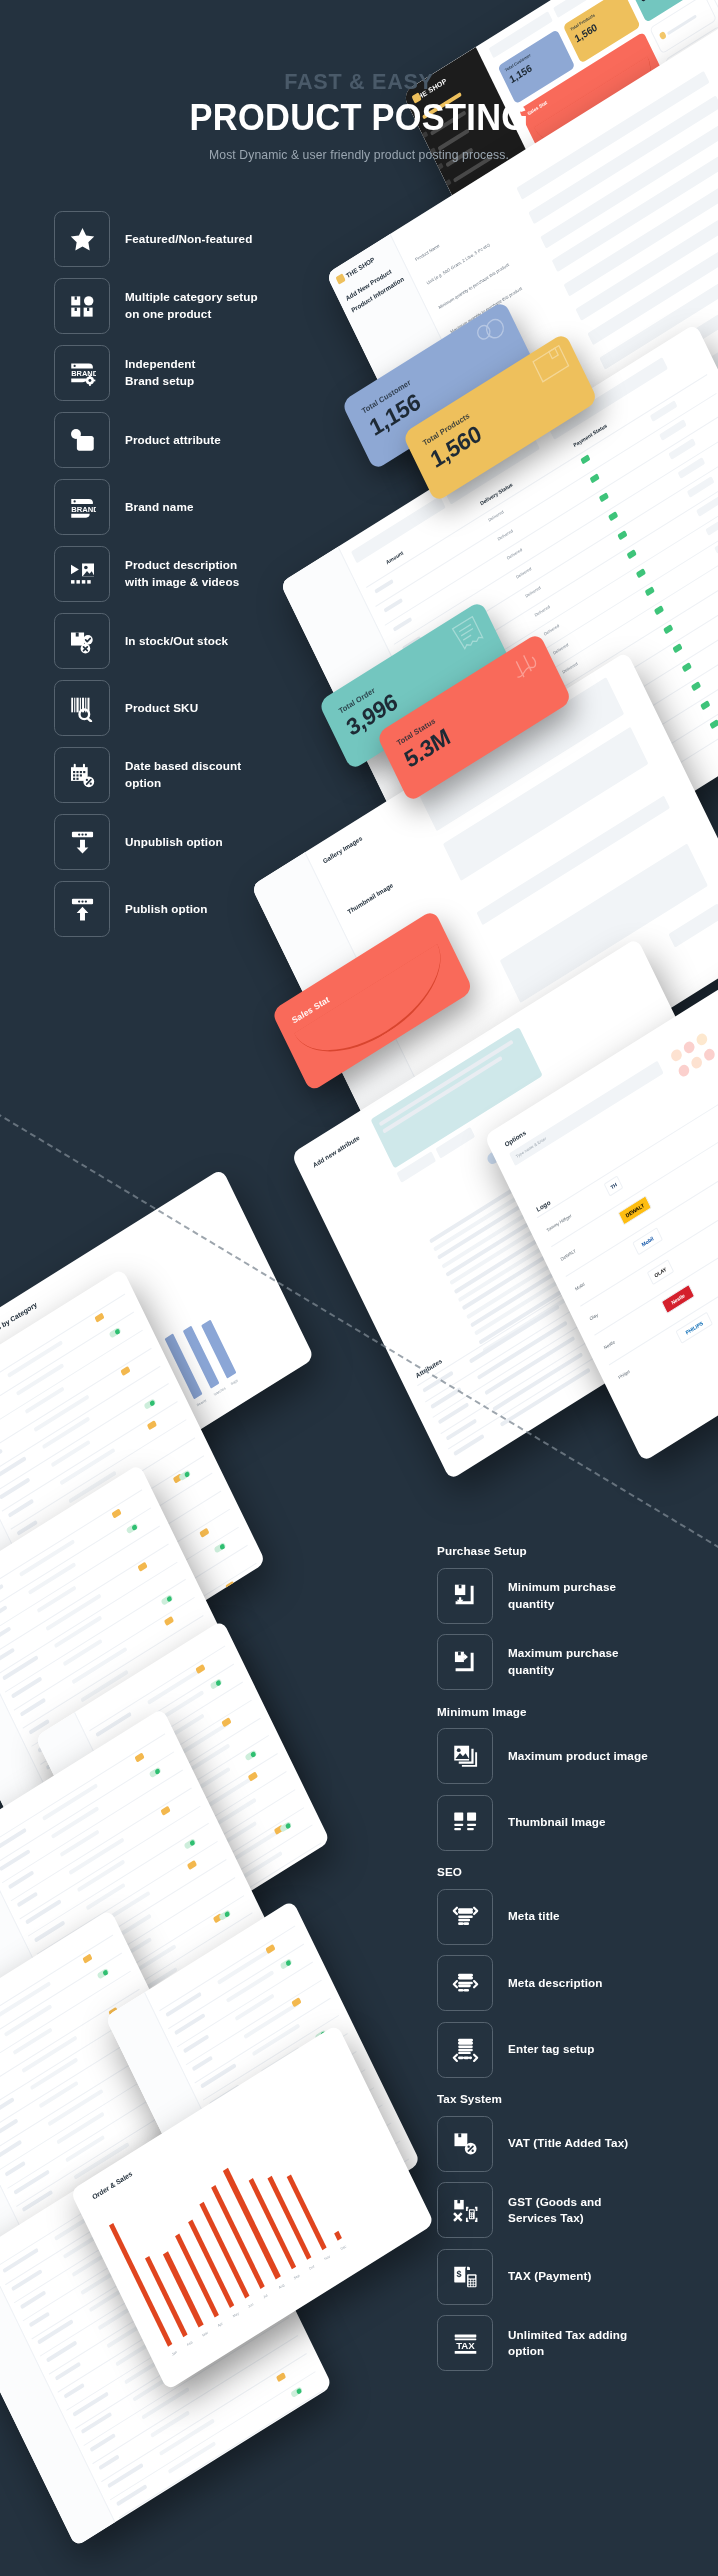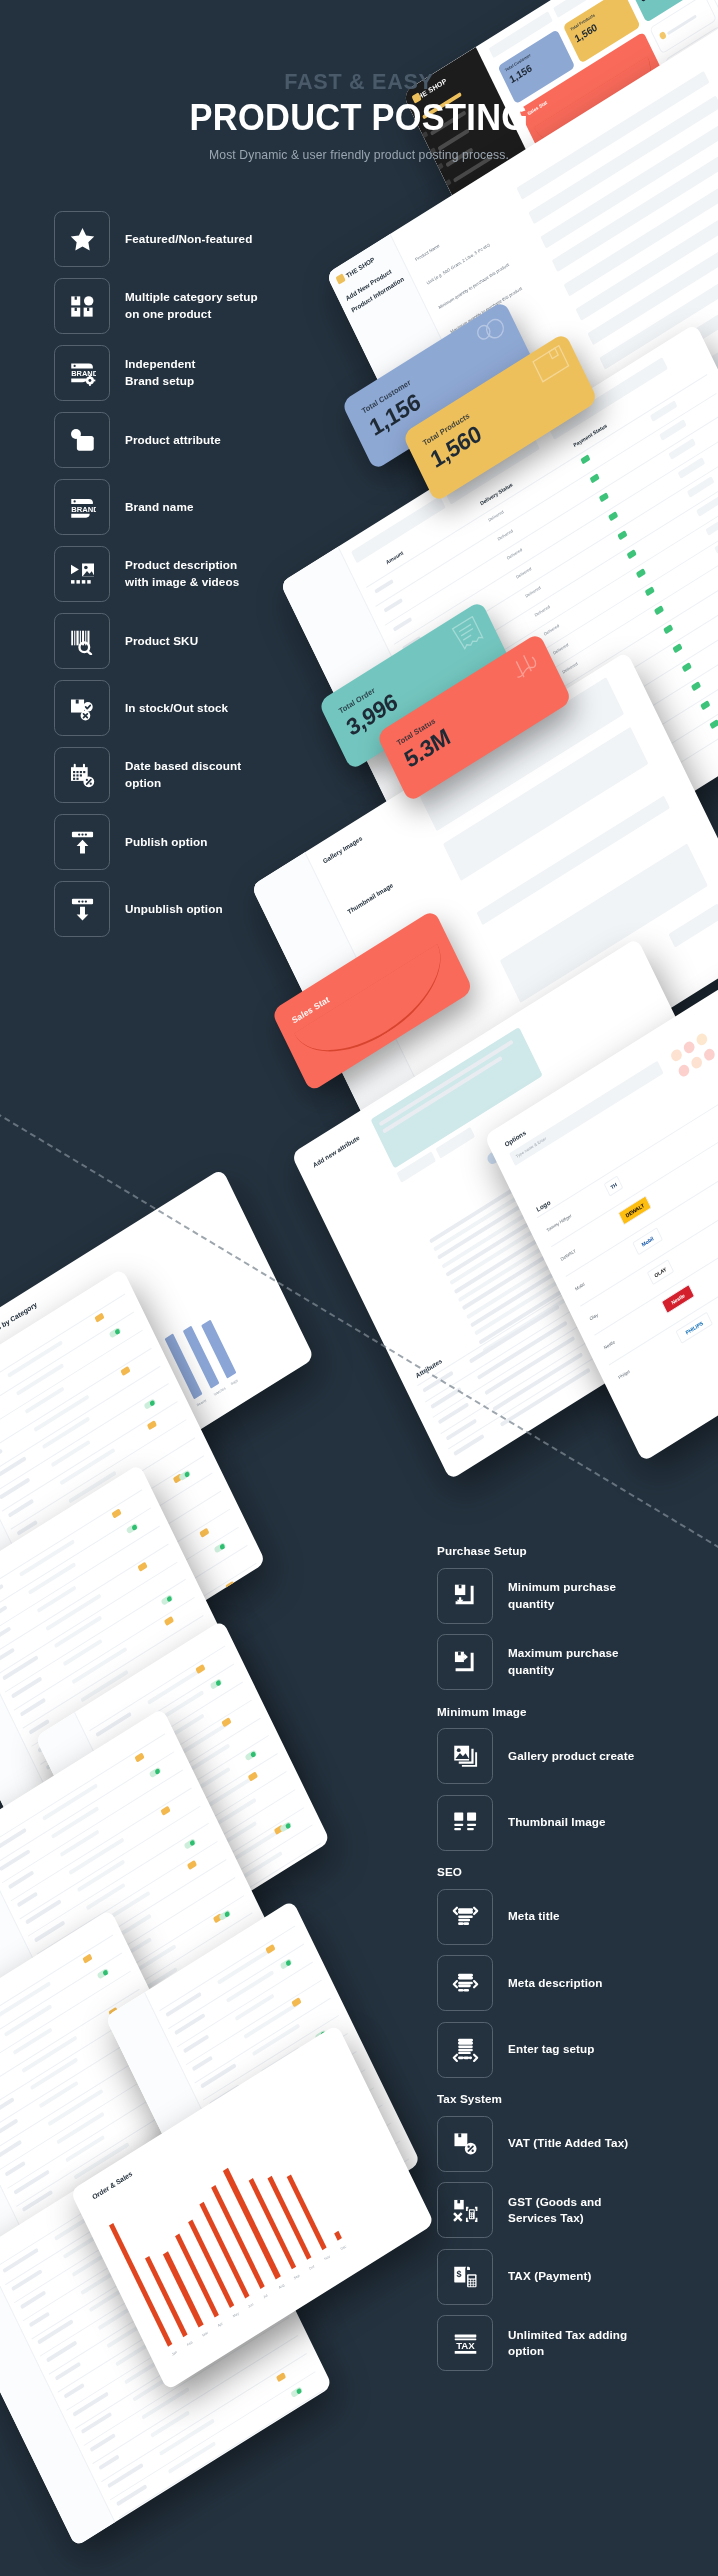--- a/index.html
+++ b/index.html
@@ -995,47 +995,47 @@
             <rect x="11.4" y="17" width="3.1" height="3.1"></rect>
             <rect x="16.2" y="17" width="3.1" height="3.1"></rect>
           </g>
         </svg>
       </div>
       <div class="feat-label">Product description<br>with image &amp; videos</div>
     </div>
     <div class="feat">
       <div class="feat-icon">
         <svg viewBox="0 0 24 24" fill="#ffffff">
+          <path d="M1.8 4h11.6v11.6H1.8z"></path>
+          <rect x="6" y="4" width="2.6" height="3.6" fill="#24323f"></rect>
+          <circle cx="16.8" cy="10.6" r="4.3"></circle>
+          <path d="M14.8 10.6l1.4 1.5 2.7-2.9" fill="none" stroke="#24323f" stroke-width="1.5" stroke-linecap="round" stroke-linejoin="round"></path>
+          <circle cx="14.6" cy="18.4" r="4.3"></circle>
+          <path d="M12.9 16.8l3.4 3.3M16.3 16.8l-3.4 3.3" stroke="#24323f" stroke-width="1.5" stroke-linecap="round"></path>
+        </svg>
+      </div>
+      <div class="feat-label">In stock/Out stock</div>
+    </div>
+    <div class="feat">
+      <div class="feat-icon">
+        <svg viewBox="0 0 24 24" fill="#ffffff">
           <g>
             <rect x="2" y="2.4" width="1.6" height="13"></rect>
             <rect x="4.6" y="2.4" width="1" height="13"></rect>
             <rect x="6.6" y="2.4" width="2" height="13"></rect>
             <rect x="9.6" y="2.4" width="1" height="13"></rect>
             <rect x="11.6" y="2.4" width="1.8" height="13"></rect>
             <rect x="14.4" y="2.4" width="1" height="13"></rect>
             <rect x="16.4" y="2.4" width="1.8" height="13"></rect>
           </g>
           <circle cx="13.6" cy="17.2" r="4.3" fill="none" stroke="#ffffff" stroke-width="2.1"></circle>
           <rect x="17" y="19.6" width="5.4" height="2.2" rx="1.1" transform="rotate(42 17 19.6)"></rect>
         </svg>
       </div>
       <div class="feat-label">Product SKU</div>
-    </div>
-    <div class="feat">
-      <div class="feat-icon">
-        <svg viewBox="0 0 24 24" fill="#ffffff">
-          <path d="M1.8 4h11.6v11.6H1.8z"></path>
-          <rect x="6" y="4" width="2.6" height="3.6" fill="#24323f"></rect>
-          <circle cx="16.8" cy="10.6" r="4.3"></circle>
-          <path d="M14.8 10.6l1.4 1.5 2.7-2.9" fill="none" stroke="#24323f" stroke-width="1.5" stroke-linecap="round" stroke-linejoin="round"></path>
-          <circle cx="14.6" cy="18.4" r="4.3"></circle>
-          <path d="M12.9 16.8l3.4 3.3M16.3 16.8l-3.4 3.3" stroke="#24323f" stroke-width="1.5" stroke-linecap="round"></path>
-        </svg>
-      </div>
-      <div class="feat-label">In stock/Out stock</div>
     </div>
     <div class="feat">
       <div class="feat-icon">
         <svg viewBox="0 0 24 24" fill="#ffffff">
           <rect x="4.2" y="1.6" width="1.8" height="4" rx=".9"></rect>
           <rect x="12.4" y="1.6" width="1.8" height="4" rx=".9"></rect>
           <path d="M1.8 4.6h14.8v12.2H1.8z"></path>
           <g fill="#24323f">
             <rect x="3.6" y="8" width="1.9" height="1.9"></rect>
             <rect x="6.6" y="8" width="1.9" height="1.9"></rect>
@@ -1059,38 +1059,38 @@
     </div>
     <div class="feat">
       <div class="feat-icon">
         <svg viewBox="0 0 24 24" fill="#ffffff">
           <rect x="2.6" y="2.4" width="18.8" height="5" rx="1"></rect>
           <g fill="#24323f">
             <circle cx="9" cy="4.9" r="1"></circle>
             <circle cx="12" cy="4.9" r="1"></circle>
             <circle cx="15" cy="4.9" r="1"></circle>
           </g>
-          <path d="M12 9.6l5.2 5.4h-3v6.8h-4.4V15h-3z"></path>
-        </svg>
-      </div>
-      <div class="feat-label">Publish option</div>
+          <path d="M12 21.8L6.8 16.4h3V9.6h4.4v6.8h3z"></path>
+        </svg>
+      </div>
+      <div class="feat-label">Unpublish option</div>
     </div>
     <div class="feat">
       <div class="feat-icon">
         <svg viewBox="0 0 24 24" fill="#ffffff">
           <rect x="2.6" y="2.4" width="18.8" height="5" rx="1"></rect>
           <g fill="#24323f">
             <circle cx="9" cy="4.9" r="1"></circle>
             <circle cx="12" cy="4.9" r="1"></circle>
             <circle cx="15" cy="4.9" r="1"></circle>
           </g>
-          <path d="M12 21.8L6.8 16.4h3V9.6h4.4v6.8h3z"></path>
-        </svg>
-      </div>
-      <div class="feat-label">Unpublish option</div>
+          <path d="M12 9.6l5.2 5.4h-3v6.8h-4.4V15h-3z"></path>
+        </svg>
+      </div>
+      <div class="feat-label">Publish option</div>
     </div>
   </div>
 
 <div class="feature-col" id="right-features">
     <div class="group">
       <div class="group-head">Purchase Setup</div>
       <div class="feat">
         <div class="feat-icon">
           <svg viewBox="0 0 24 24" fill="#ffffff">
             <path d="M2.6 2.4h9.2v9.2H2.6z"></path>
@@ -1119,21 +1119,21 @@
       <div class="feat">
         <div class="feat-icon">
           <svg viewBox="0 0 24 24" fill="#ffffff">
             <path d="M2 2.4h13.2v13.2H2z"></path>
             <circle cx="6" cy="6.4" r="1.7" fill="#24323f"></circle>
             <path d="M3 14.2l4.1-5.4 2.6 3 2.4-2.6 3.1 5z" fill="#24323f"></path>
             <path d="M17.2 5.2h2v13.2H6v-2h11.2z"></path>
             <path d="M20.6 8.2h1.7v13H8.8v-1.7h11.8z"></path>
           </svg>
         </div>
-        <div class="feat-label">Gallery product create</div>
+        <div class="feat-label">Maximum product image</div>
       </div>
       <div class="feat">
         <div class="feat-icon">
           <svg viewBox="0 0 24 24" fill="#ffffff">
             <rect x="2" y="3" width="8" height="7.4" rx=".6"></rect>
             <rect x="13.4" y="3" width="8" height="7.4" rx=".6"></rect>
             <rect x="2" y="13" width="8" height="2.1" rx=".8"></rect>
             <rect x="2" y="16.8" width="6" height="2.1" rx=".8"></rect>
             <rect x="13.4" y="13" width="8" height="2.1" rx=".8"></rect>
             <rect x="13.4" y="16.8" width="6" height="2.1" rx=".8"></rect>

